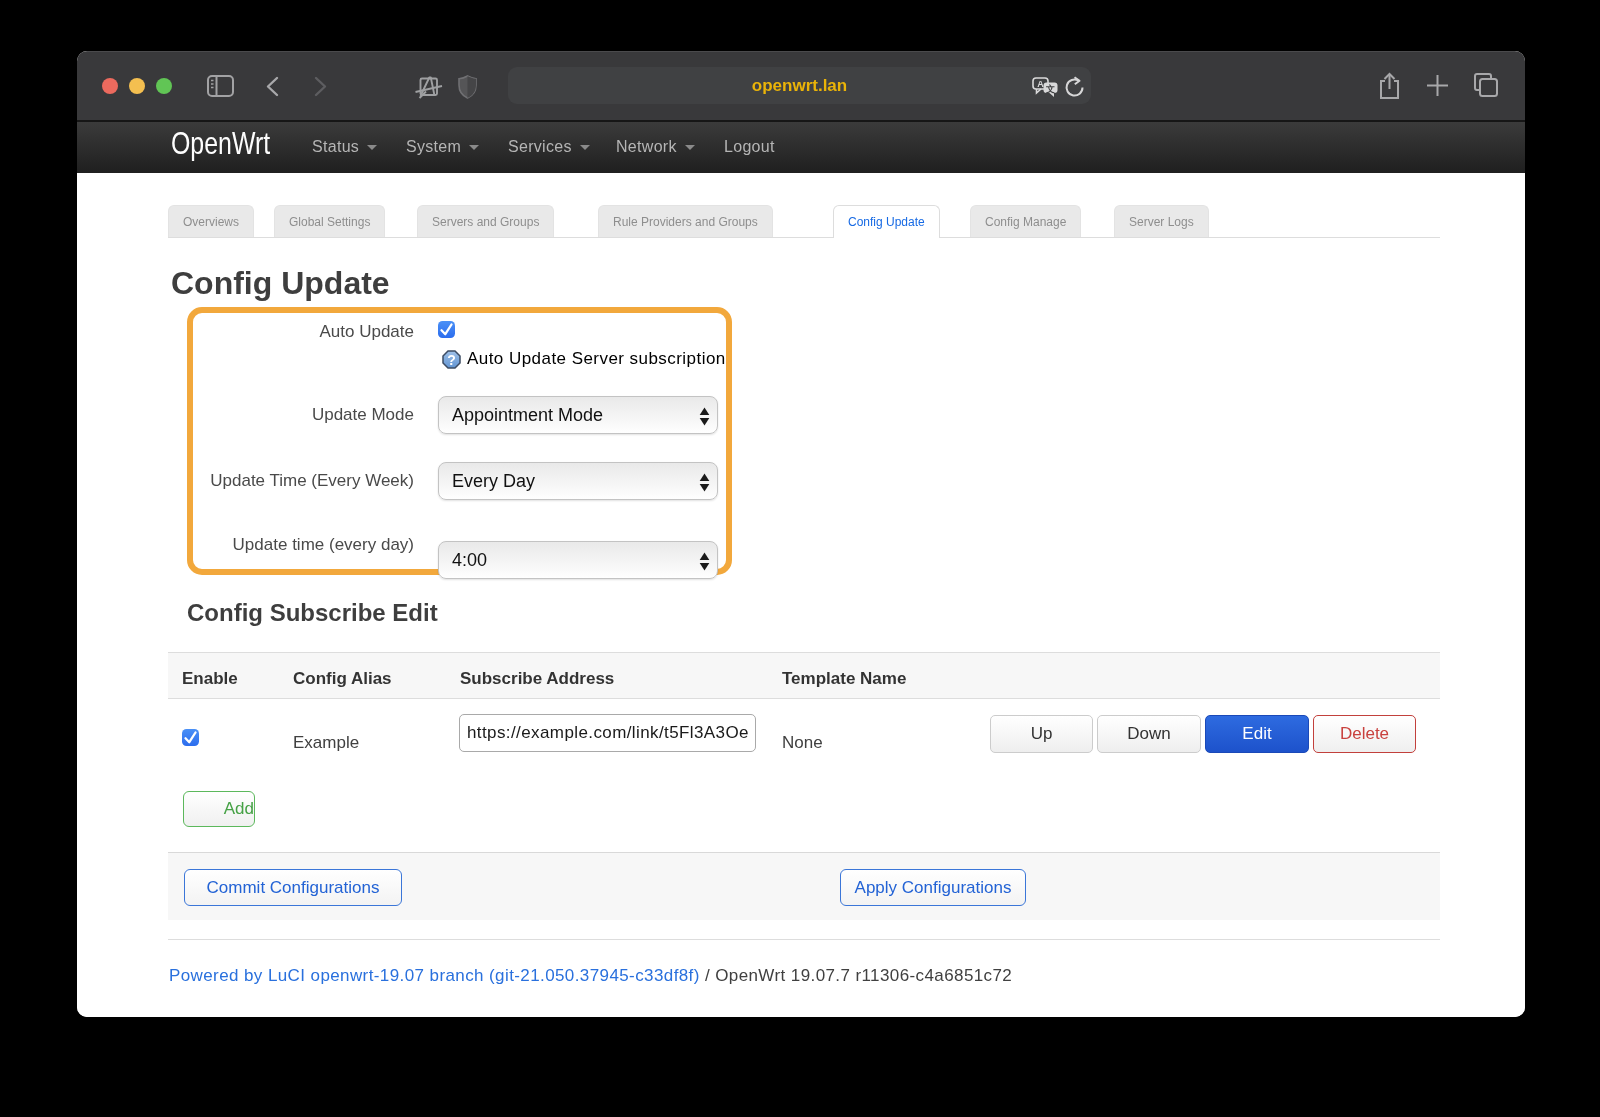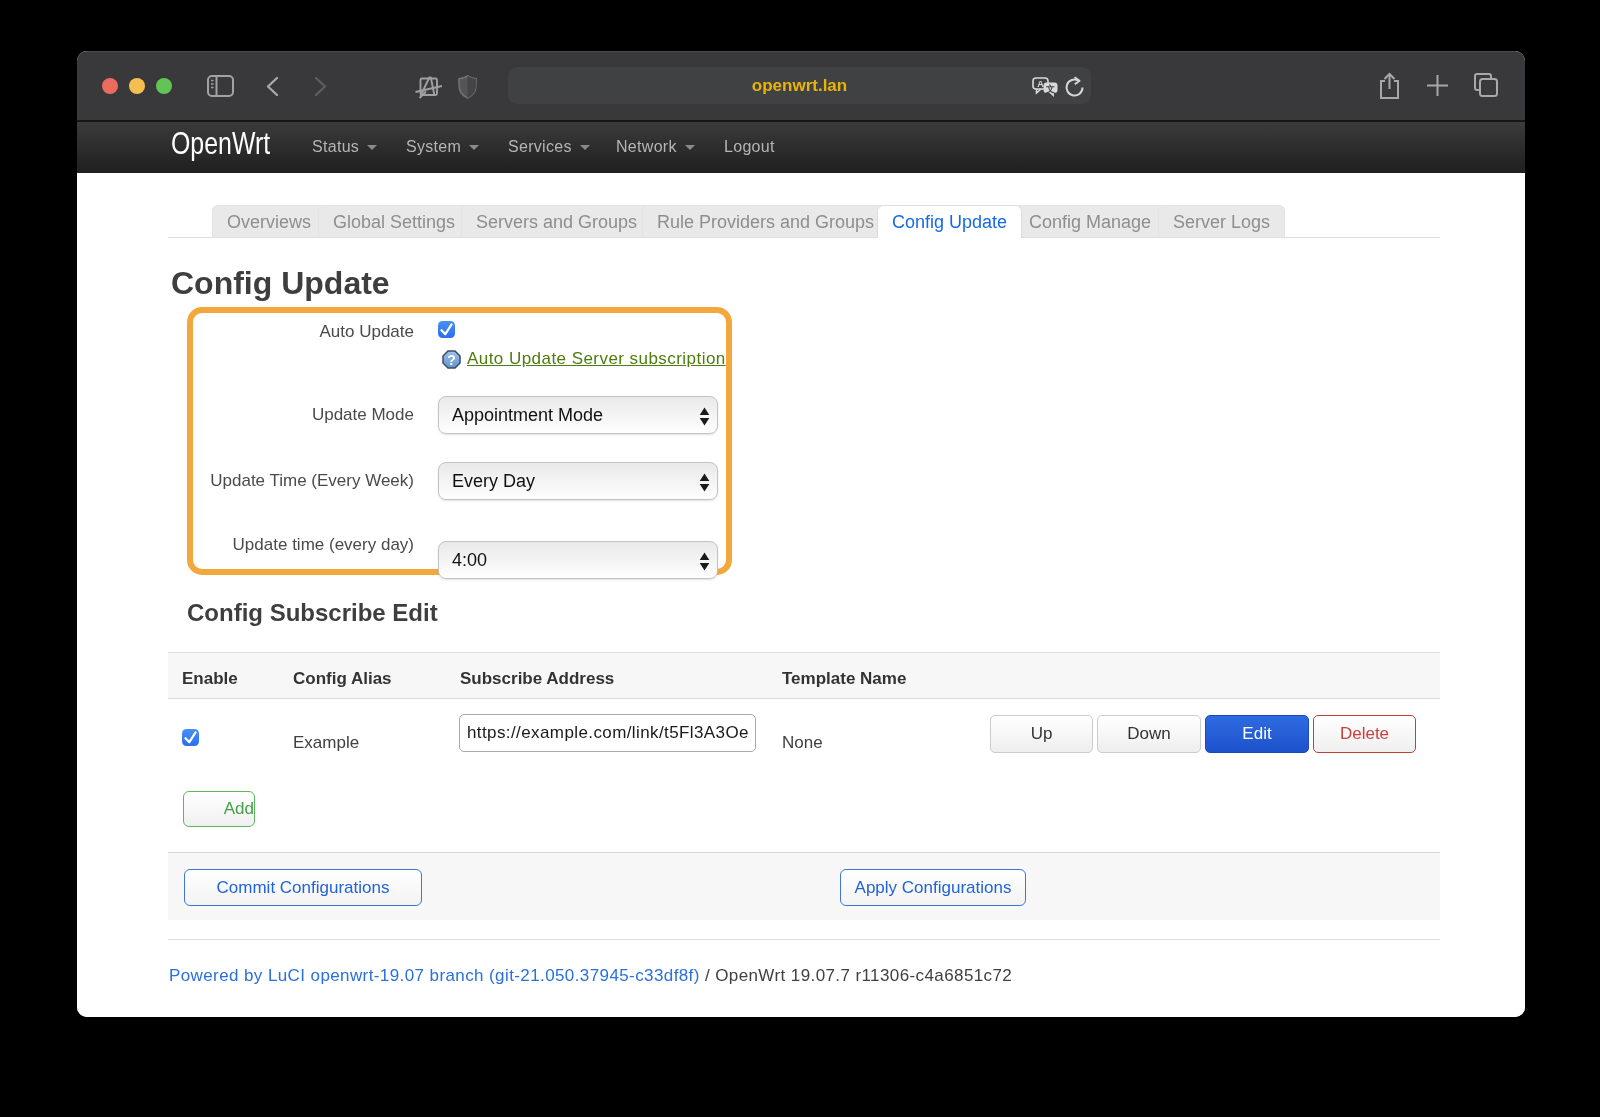--- a/index.html
+++ b/index.html
@@ -29,36 +29,36 @@
 .caret { display:inline-block; width:0; height:0; border-left:5px solid transparent;
   border-right:5px solid transparent; border-top:5px solid #8a8a8a; margin-left:8px; vertical-align:2px; }
 
 #content { position:absolute; left:0; top:122px; width:100%; height:844px; background:#fff; }
 #container { position:absolute; left:91px; top:0; width:1272px; height:844px; }
 
 #tabs { position:absolute; left:0; top:32px; width:1272px; height:33px; }
 #tabline { position:absolute; left:0; top:64px; width:1272px; height:1px; background:#ddd; }
 .tab { position:absolute; top:0; height:32px; line-height:32px; padding:0 14px;
   background:#e9e9e9; border:1px solid #e3e3e3; border-bottom:none;
-  border-radius:6px 6px 0 0; font-size:18px; color:#8e8e8e;margin-left:44px; }
+  border-radius:6px 6px 0 0; font-size:12px; color:#8e8e8e; }
 .tab.active { background:#fff; border-color:#ddd; color:#176ae4; height:33px; z-index:2; }
 
 #h2 { position:absolute; left:3px; top:92px; font-size:32px; font-weight:bold; color:#3e3e3e; }
 
 #obox { position:absolute; left:19px; top:134px; width:545px; height:268px;
   border:6px solid #f2a83c; border-radius:15px; background:#fff; }
 .flabel { position:absolute; left:22px; width:224px; text-align:right; font-size:17px; color:#4a4a4a; }
 .osel { position:absolute; left:270px; width:280px; height:38px; border:1px solid #c3c3c3; border-radius:8px;
   background:linear-gradient(#e9e9e9, #fafafa 80%, #ffffff);
   font-size:18px; color:#111; line-height:36px; padding-left:13px;
   box-shadow:0 1px 2px rgba(0,0,0,.12); }
 .arrows { position:absolute; right:7px; top:10px; }
 .cbox { width:17px; height:17px; border-radius:4.5px;
   background:linear-gradient(#4a90f6, #2c6dee); position:absolute; }
-#helptext { position:absolute; left:299px; top:176px; font-size:17px; color:#4d7c0f; letter-spacing:0.45px;text-decoration:underline; }
+#helptext { position:absolute; left:299px; top:176px; font-size:17px; color:#000000; letter-spacing:0.45px; }
 
 #h3 { position:absolute; left:1px; top:426px; font-size:24px; font-weight:bold; color:#3e3e3e;margin-left:18px; }
 
 #thead { position:absolute; left:0; top:479px; width:1272px; height:47px; background:#f7f7f7;
   border-top:1px solid #ddd; border-bottom:1px solid #ddd; }
 .th { position:absolute; top:0; height:47px; line-height:51px; font-weight:bold; font-size:17px; color:#333; }
 #trow { position:absolute; left:0; top:526px; width:1272px; height:68px; }
 .td { position:absolute; font-size:17px; color:#404040;margin-top:8px; }
 #urlinput { position:absolute; left:291px; top:15px; width:297px; height:38px;
   border:1px solid #a9a9a9; border-radius:5px; background:#fff;
@@ -71,21 +71,21 @@
 #btn-edit { left:1037px; width:104px; background:linear-gradient(#2e6be0,#1d52cb); border-color:#1a49b8; color:#fff; }
 #btn-del  { left:1145px; width:103px; background:linear-gradient(#ffffff,#efefef); border-color:#c2403c; color:#c9413e; }
 #btn-add { position:absolute; left:15px; top:618px; width:72px; height:36px; border:1px solid #5cb85c;
   border-radius:6px; background:linear-gradient(#ffffff,#f0f0f0); color:#45a145; font-size:17px;
   text-align:right; line-height:34px; }
 
 #actions { position:absolute; left:0; top:679px; width:1272px; height:68px; background:#f7f7f7;
   border-top:1px solid #d9d9d9; }
 .abtn { position:absolute; top:16px; height:37px; border:1px solid #3b76d8; border-radius:6px;
   background:linear-gradient(#ffffff,#f3f3f3); color:#2363d5; font-size:17px; text-align:center; line-height:35px; }
-#btn-commit { left:16px; width:238px; }
+#btn-commit { left:16px; width:218px; }
 #btn-apply  { left:672px; width:186px; }
 #hr { position:absolute; left:0; top:766px; width:1272px; height:1px; background:#ddd; }
 #footer { position:absolute; left:1px; top:793px; font-size:17px; letter-spacing:0.4px; color:#404040; }
 #footer a { color:#2970dd; text-decoration:none; }
 </style>
 </head>
 <body>
 <div id="window">
 
   <div id="toolbar">

